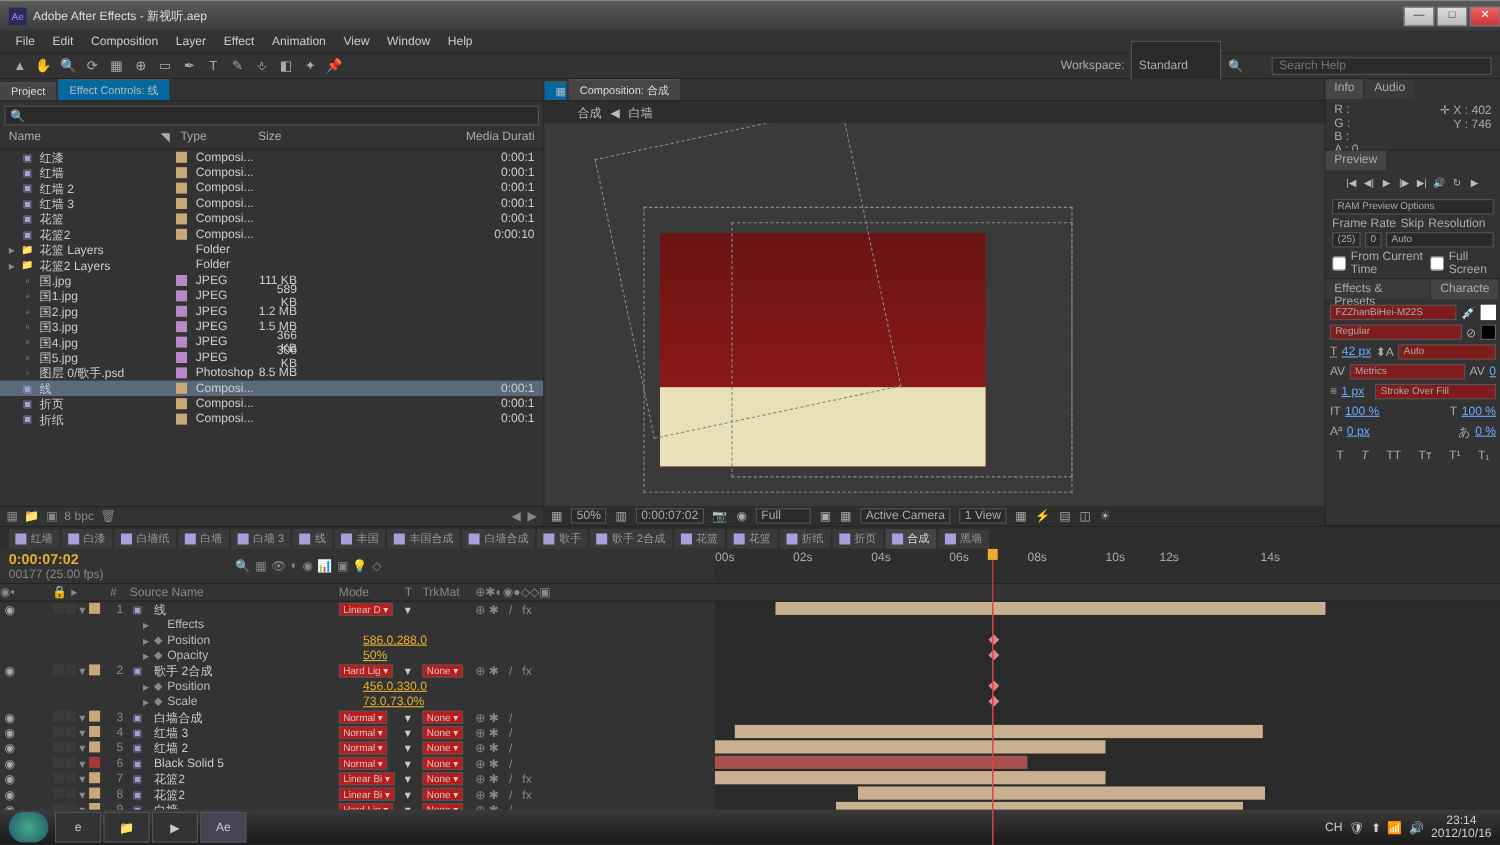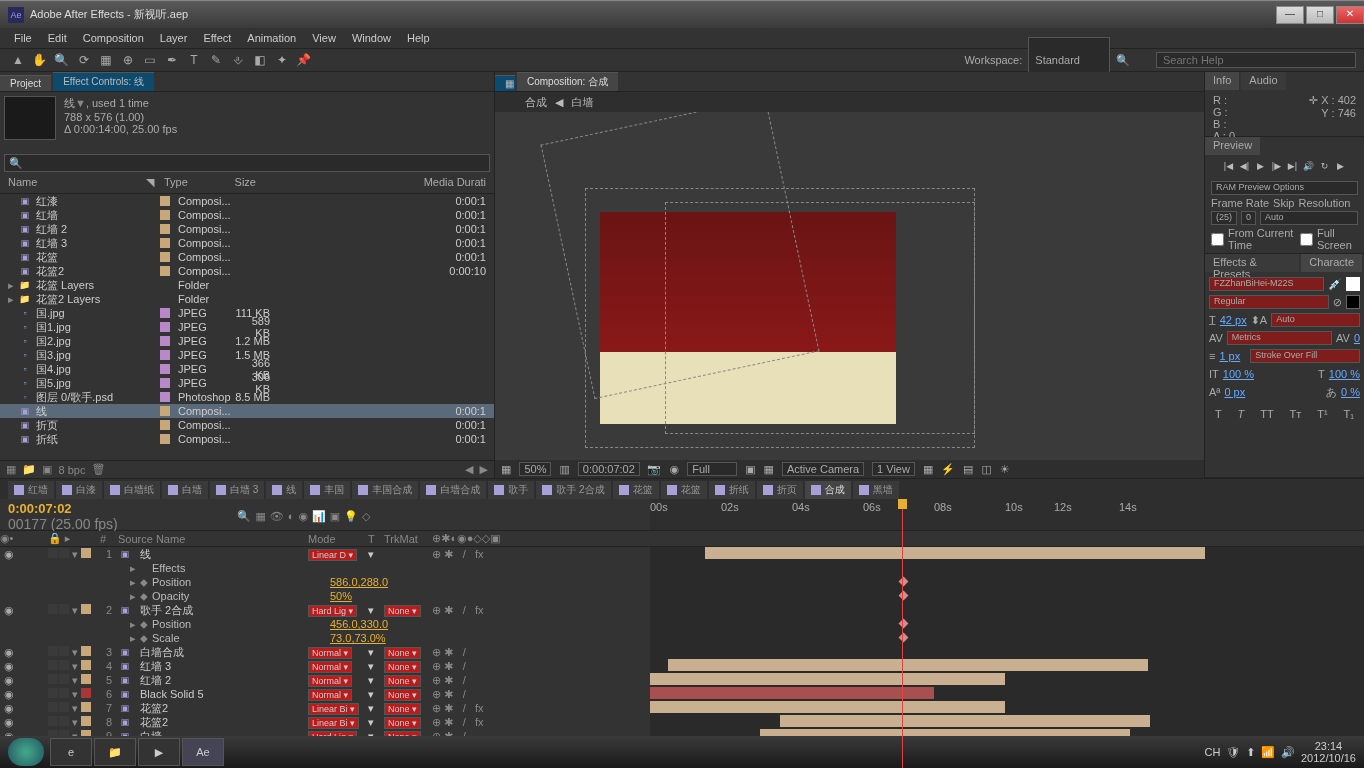--- a/index.html
+++ b/index.html
@@ -12,21 +12,21 @@
 .menubar{height:20px;background:#333;display:flex;align-items:center;padding-left:6px;color:#ccc}
 .menubar span{padding:0 8px;cursor:default}
 .toolbar{height:24px;background:#333;border-top:1px solid #222;border-bottom:1px solid #222;display:flex;align-items:center;padding:0 8px;color:#aaa}
 .tool{width:20px;height:18px;display:inline-flex;align-items:center;justify-content:center;margin-right:2px;font-size:12px}
 .workspace-sel{margin-left:auto;display:flex;align-items:center;gap:6px}
 .workspace-sel .dd{background:#2a2a2a;border:1px solid #555;padding:16px 6px;width:82px}
 .search-help{width:200px;background:#2a2a2a;border:1px solid #555;padding:1px 6px;margin-left:20px}
 .main{display:flex;height:406px}
 .left{width:495px;display:flex;flex-direction:column;border-right:1px solid #222}
 .tabs{height:20px;background:#333;display:flex;align-items:flex-end;border-bottom:1px solid #222}
-.tab{background:#0c4a6e;padding:2px 10px;margin-right:2px;color:#bbb;font-size:10px;border-top:1px solid #555}
+.tab{background:#0369a1;padding:2px 10px;margin-right:2px;color:#bbb;font-size:10px;border-top:1px solid #555}
 .tab.active{background:#454545;color:#ddd}
 .proj-hdr{height:58px;display:flex;padding:4px;color:#aaa;font-size:10px}
 .thumb{width:52px;height:44px;background:#1a1a1a;border:1px solid #555;margin-right:8px}
 .proj-search{height:18px;margin:4px;background:#2a2a2a;border:1px solid #555;display:flex;align-items:center;padding:0 4px;color:#888}
 .proj-cols{height:18px;background:#333;display:flex;color:#aaa;font-size:10px;border-bottom:1px solid #222;padding-left:8px}
 .col-name{width:138px}
 .col-lbl{width:18px}
 .col-type{width:56px}
 .col-size{width:36px;text-align:right}
 .col-dur{flex:1;text-align:right;padding-right:8px}
@@ -65,21 +65,21 @@
 .char-dd{background:#7f1d1d;border:1px solid #555;padding:0 4px;flex:1;height:14px;font-size:9px}
 .char-val{color:#6af;text-decoration:underline}
 .timeline{height:290px;background:#333;border-top:1px solid #222;display:flex;flex-direction:column}
 .tl-tabs{height:20px;display:flex;align-items:flex-end;background:#2e2e2e;overflow:hidden;padding-left:8px}
 .tl-tab{padding:2px 6px;background:#3a3a3a;color:#999;font-size:10px;margin-right:2px;display:flex;align-items:center;gap:4px;white-space:nowrap}
 .tl-tab.active{background:#454545;color:#ddd}
 .tl-tab .ci{width:10px;height:10px;background:#a8a0d8}
 .tl-hdr{height:32px;display:flex;background:#333;border-bottom:1px solid #222}
 .tl-hdr-l{width:650px;display:flex;flex-direction:column;padding:2px 8px}
 .tc{color:#e8b030;font-size:13px;font-weight:bold}
-.tc-sub{color:#888;font-size:14px}
+.tc-sub{color:#888;font-size:11px}
 .tl-hdr-btns{display:flex;gap:4px;color:#888;font-size:11px;margin-left:120px}
 .tl-ruler{flex:1;position:relative;background:#2e2e2e;font-size:9px;color:#aaa}
 .ruler-label{position:absolute;top:2px}
 .playhead{position:absolute;top:0;width:1px;height:290px;background:#d44;z-index:10}
 .playhead::before{content:"";position:absolute;top:0;left:-4px;width:9px;height:10px;background:#e8b030}
 .tl-cols{height:16px;display:flex;background:#333;color:#888;font-size:9px;align-items:center;border-bottom:1px solid #222}
 .tlc-vis{width:40px}
 .tlc-flags{width:60px;padding-left:8px}
 .tlc-num{width:18px}
 .tlc-name{width:190px}
@@ -159,28 +159,20 @@
     <input class="search-help" placeholder="Search Help" style="">
   </div>
 </div>
 
 <div class="main">
   <div class="left">
     <div class="tabs">
       <div class="tab active">Project</div>
       <div class="tab">Effect Controls: 线</div>
     </div>
-    <div class="proj-hdr">
-      <div class="thumb"></div>
-      <div>
-        <span>线</span><span style="color:#888">▼</span><span>, used 1 time</span><br>
-        <span>788 x 576 (1.00)</span><br>
-        <span>Δ 0:00:14:00, 25.00 fps</span>
-      </div>
-    </div>
     <div class="proj-search">🔍</div>
     <div class="proj-cols">
       <span class="col-name">Name</span>
       <span class="col-lbl">◥</span>
       <span class="col-type">Type</span>
       <span class="col-size">Size</span>
       <span class="col-dur">Media Durati</span>
     </div>
     <div class="proj-list" id="projlist">
         <div class="prow">
@@ -543,21 +535,21 @@
     </div>
     <div class="tl-ruler" id="ruler">
       <div class="playhead" style="left:252px"></div>
     <span class="ruler-label" style="left: 0px;">00s</span>
         <span class="ruler-label" style="left: 71px;">02s</span>
         <span class="ruler-label" style="left: 142px;">04s</span>
         <span class="ruler-label" style="left: 213px;">06s</span>
         <span class="ruler-label" style="left: 284px;">08s</span>
         <span class="ruler-label" style="left: 355px;">10s</span>
         <span class="ruler-label" style="left: 404px;">12s</span>
-        <span class="ruler-label" style="left: 469px;">14s</span>
+        <span class="ruler-label" style="left: 496px;">14s</span>
       </div>
   </div>
   <div class="tl-cols">
     <span class="tlc-vis">◉•</span>
     <span class="tlc-flags">🔒 ▸</span>
     <span class="tlc-num">#</span>
     <span class="tlc-name">Source Name</span>
     <span class="tlc-mode">Mode</span>
     <span class="tlc-t">T</span>
     <span class="tlc-trk">TrkMat</span>

